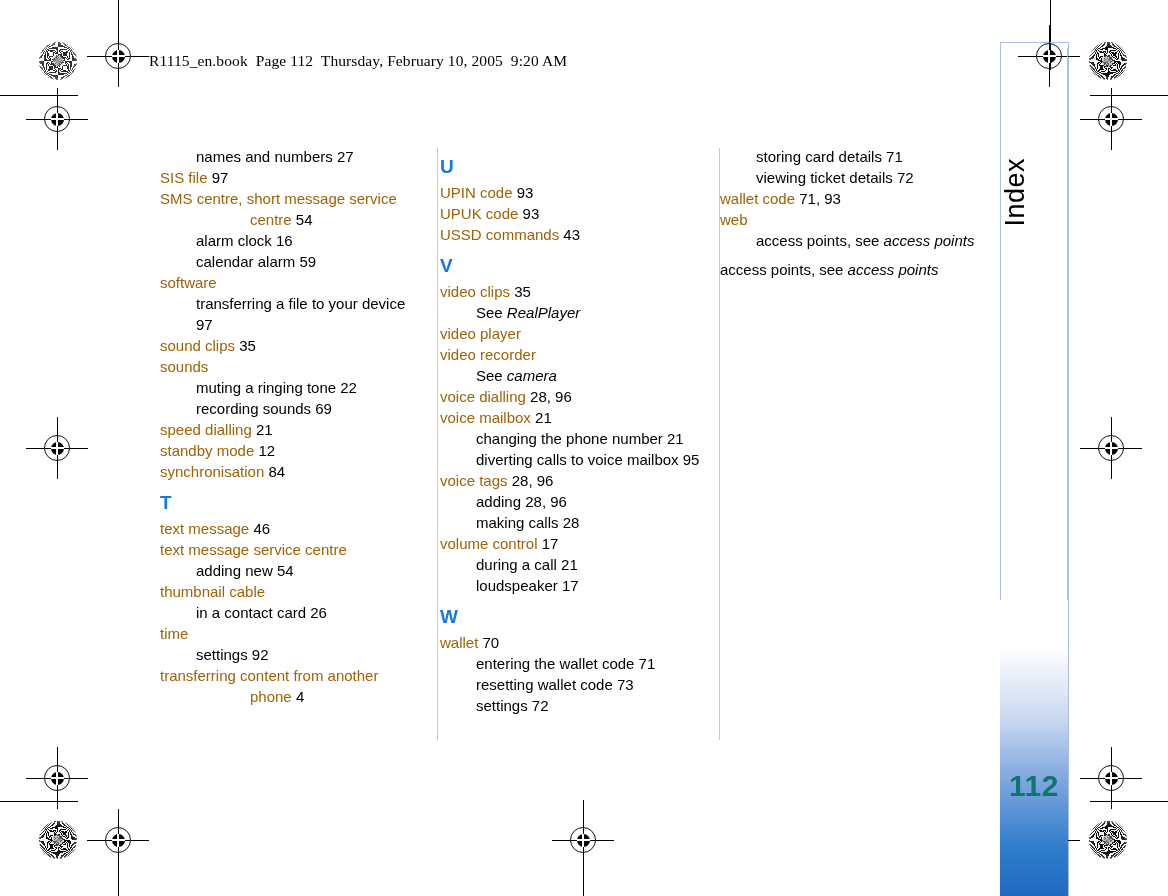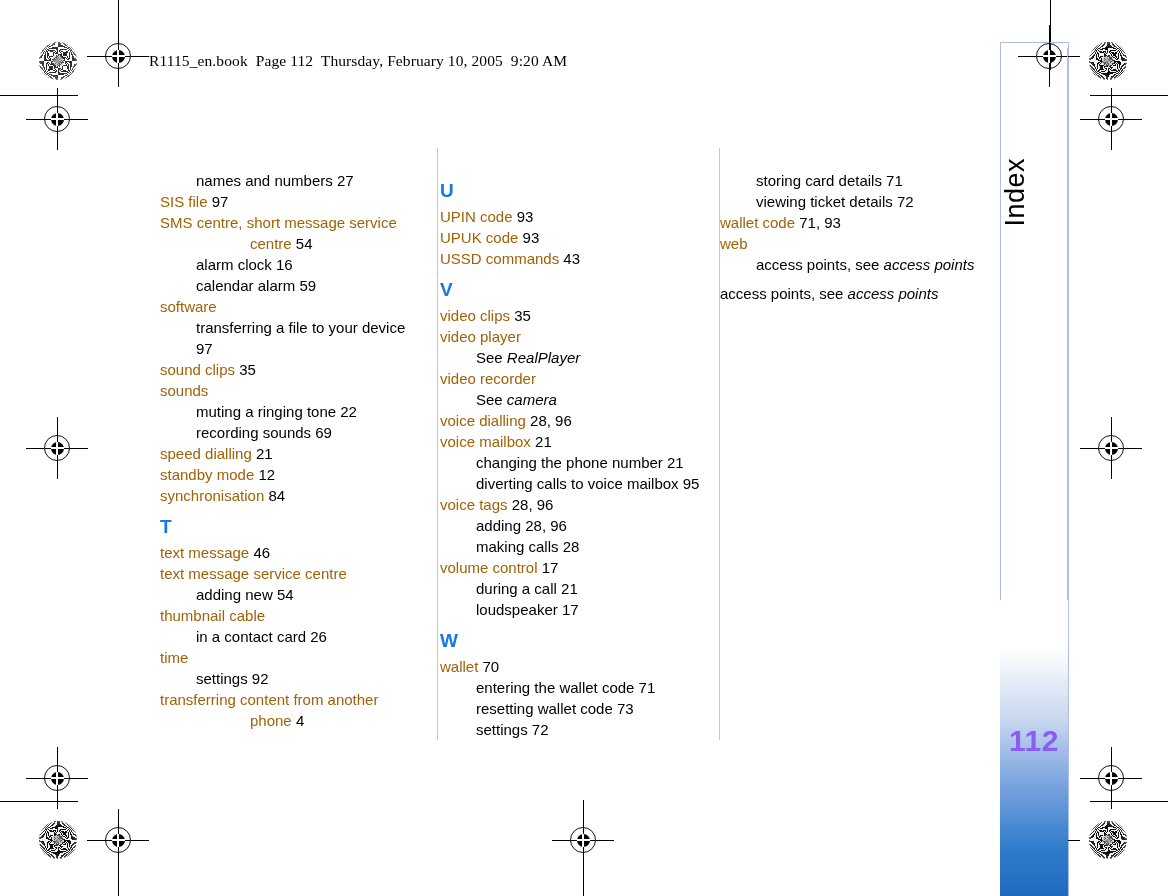--- a/index.html
+++ b/index.html
@@ -80,21 +80,20 @@
     white-space: pre;
     letter-spacing: .1px;
   }
 
   
   .index-body {
     position: absolute;
     left: 160px; top: 146px;
     width: 840px;
     display: flex;
-    margin-top: 24px;
   }
   .col {
     width: 280px;
     position: relative;
     padding-right: 16px;
     box-sizing: border-box;
   }
   .col-rule {
     position: absolute;
     top: 148px; height: 592px;
@@ -155,26 +154,26 @@
     background: linear-gradient(to bottom,
       #ffffff 0%,
       #ffffff 16%,
       #c9d8f0 40%,
       #7ba4de 62%,
       #2f7ccb 84%,
       #1f6ac0 100%);
   }
   .pagenum {
     position: absolute;
-    left: 1000px; top: 724px;
+    left: 1000px; top: 769px;
     width: 68px;
     text-align: center;
     font-size: 30px;
     font-weight: bold;
-    color: #8b5cf6;
+    color: #0f766e;
     letter-spacing: .5px;
   }
   .tab-edge-left-b  { position: absolute; left: 1000px; top: 600px; width: 1px; height: 120px; background: #aebde4; }
   .tab-edge-right-b { position: absolute; left: 1067px; top: 600px; width: 1px; height: 120px; background: #aebde4; }
 </style>
 </head>
 <body>
 
 <div class="proof-layer">
 
@@ -298,22 +297,22 @@
       <div class="entry lvl1"><span class="n">settings</span><span class="n"> 92</span></div>
       <div class="entry lvl0 wrap"><span class="t">transferring content from another phone</span><span class="n"> 4</span></div>
     </div>
   <div class="col" id="col-1">
       <div class="section-letter">U</div>
       <div class="entry lvl0"><span class="t">UPIN code</span><span class="n"> 93</span></div>
       <div class="entry lvl0"><span class="t">UPUK code</span><span class="n"> 93</span></div>
       <div class="entry lvl0"><span class="t">USSD commands</span><span class="n"> 43</span></div>
       <div class="section-letter">V</div>
       <div class="entry lvl0"><span class="t">video clips</span><span class="n"> 35</span></div>
+      <div class="entry lvl1"><span class="n">See </span><i>RealPlayer</i></div>
       <div class="entry lvl0"><span class="t">video player</span></div>
-      <div class="entry lvl1"><span class="n">See </span><i>RealPlayer</i></div>
       <div class="entry lvl0"><span class="t">video recorder</span></div>
       <div class="entry lvl1"><span class="n">See </span><i>camera</i></div>
       <div class="entry lvl0"><span class="t">voice dialling</span><span class="n"> 28, 96</span></div>
       <div class="entry lvl0"><span class="t">voice mailbox</span><span class="n"> 21</span></div>
       <div class="entry lvl1"><span class="n">changing the phone number</span><span class="n"> 21</span></div>
       <div class="entry lvl1"><span class="n">diverting calls to voice mailbox</span><span class="n"> 95</span></div>
       <div class="entry lvl0"><span class="t">voice tags</span><span class="n"> 28, 96</span></div>
       <div class="entry lvl1"><span class="n">adding</span><span class="n"> 28, 96</span></div>
       <div class="entry lvl1"><span class="n">making calls</span><span class="n"> 28</span></div>
       <div class="entry lvl0"><span class="t">volume control</span><span class="n"> 17</span></div>

